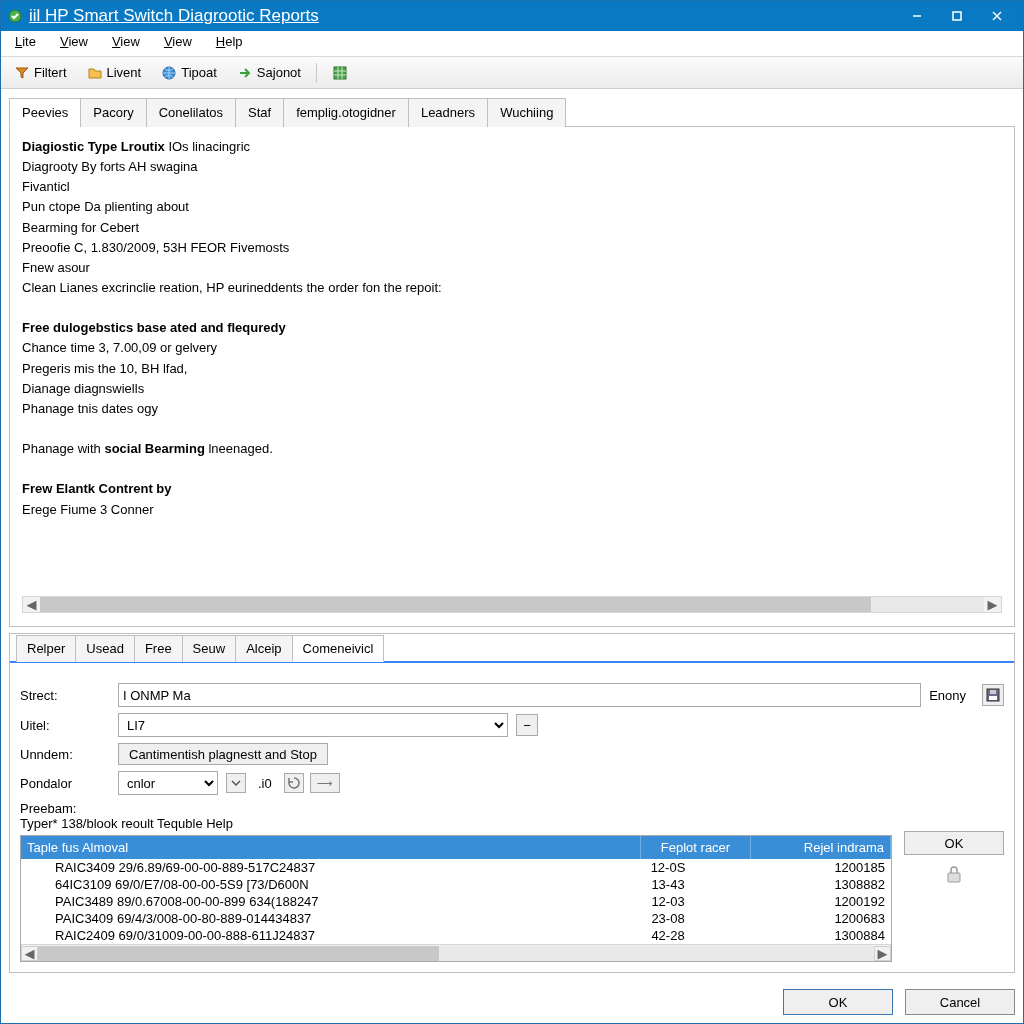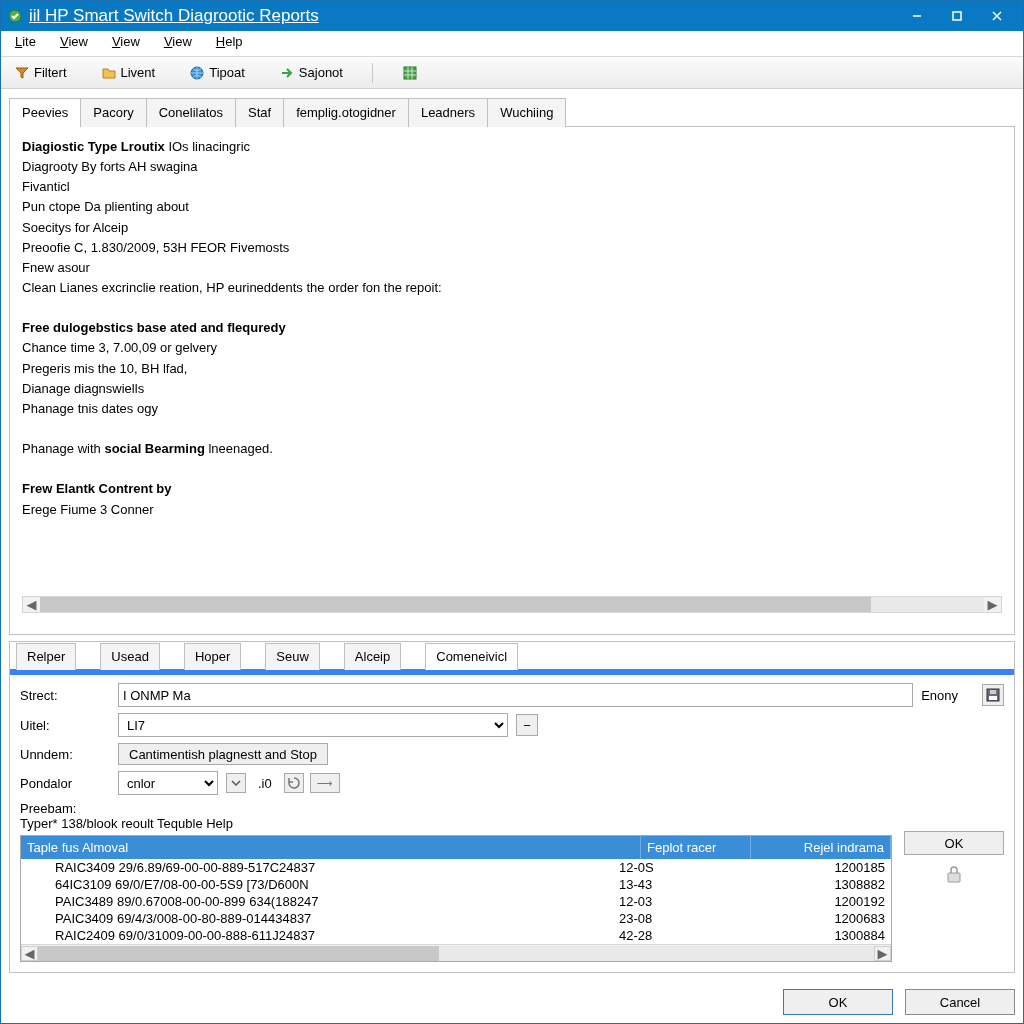--- a/index.html
+++ b/index.html
@@ -13,21 +13,21 @@
 .titlebar .win-controls { display: flex; }
 .titlebar .win-btn { width: 40px; height: 28px; display: flex; align-items: center; justify-content: center; cursor: pointer; }
 .titlebar svg { stroke: #fff; fill: none; }
 
 
 .menubar { height: 26px; background: #fff; border-bottom: 1px solid #d9d9d9; display: flex; align-items: flex-start; padding: 0 6px; gap: 8px; }
 .menubar .menu-item { padding: 3px 8px; cursor: pointer; }
 .menubar .menu-item span.underline { text-decoration: underline; }
 
 
-.toolbar { height: 32px; background: linear-gradient(#fbfbfb,#ececec); border-bottom: 1px solid #d0d0d0; display: flex; align-items: center; padding: 0 6px; gap: 20px; }
+.toolbar { height: 32px; background: linear-gradient(#fbfbfb,#ececec); border-bottom: 1px solid #d0d0d0; display: flex; align-items: center; padding: 0 6px; gap: 6px; }
 .toolbar .tb-btn { display: flex; align-items: center; gap: 4px; padding: 3px 6px; cursor: pointer; border: 1px solid transparent; border-radius: 2px; }
 .toolbar .sep { width: 1px; height: 20px; background: #c8c8c8; margin: 0 2px; }
 .toolbar .ico { width: 16px; height: 16px; display:flex; align-items:center; justify-content:center; }
 
 
 .body-area { flex: 1; padding: 8px; display: flex; flex-direction: column; overflow: hidden; }
 
 
 .tab-strip { display: flex; border-bottom: 1px solid #bfbfbf; }
 .tab-strip .tab { padding: 6px 12px; border: 1px solid #bfbfbf; border-bottom: none; background: #f4f4f4; margin-right: -1px; cursor: pointer; position: relative; top: 1px; }
@@ -36,21 +36,21 @@
 .doc-pane { flex:1; overflow-y: hidden; max-height: 455px; }
 .doc-pane p { line-height: 1.55; }
 .doc-pane .b { font-weight: 600; }
 .h-scroll { height: 17px; background: #f1f1f1; border: 1px solid #d6d6d6; display:flex; align-items:center; justify-content:space-between; margin-top: 4px;}
 .h-scroll .arrow { width:17px; height:15px; display:flex; align-items:center; justify-content:center; cursor:pointer; color:#666;}
 .h-scroll .track { flex:1; height:15px; background:#e9e9e9; position:relative;}
 .h-scroll .thumb { position:absolute; left:0; top:0; height:100%; width:88%; background:#c8c8c8;}
 
 
 .lower { margin-top: 6px; border: 1px solid #bfbfbf; padding: 8px 10px 10px; background:#fff;}
-.lower-tabs { display: flex; border-bottom: 6px solid #3b82f6; margin: -8px -10px 8px; padding: 0 6px; gap: 25px;}
+.lower-tabs { display: flex; border-bottom: 2px solid #3b82f6; margin: -8px -10px 20px; padding: 0 6px;}
 .lower-tabs .ltab { padding: 5px 10px; border: 1px solid #bfbfbf; border-bottom:none; background:#f4f4f4; margin-right:-1px; cursor:pointer; position:relative; top:1px;}
 .lower-tabs .ltab.active { background:#fff; border-bottom:1px solid #fff;}
 .form-row { display:flex; align-items:center; margin-bottom:6px; gap:8px;}
 .form-row label { width: 90px; }
 .form-row input[type=text] { flex:1; height:24px; border:1px solid #a9a9a9; padding:2px 4px; background:#fff;}
 .form-row select { height:24px; border:1px solid #a9a9a9; background:#fff; padding:1px 4px;}
 .form-row .combo { width: 390px; }
 .form-row .btn-sq { width:22px; height:22px; border:1px solid #a9a9a9; background:#efefef; display:flex; align-items:center; justify-content:center; cursor:pointer;}
 .action-bar { display:flex; align-items:flex-start; gap:8px;}
 .action-bar button { height:22px; border:1px solid #a9a9a9; background:#efefef; padding:0 10px; cursor:pointer;}
@@ -59,35 +59,35 @@
 .spin-like .val { padding:0 6px;}
 .preeb { margin-top:4px;}
 
 .table-wrap { border:1px solid #a9a9a9; margin-top:4px;}
 .tbl-head { display:flex; background:#3a8ed8; color:#fff;}
 .tbl-head .th { padding:4px 6px; border-right:1px solid #6faee1;}
 .tbl-body { background:#fff;}
 .tbl-body .tr { display:flex;}
 .tbl-body .td { padding:1px 6px; white-space:nowrap; overflow:hidden;margin-left:28px;}
 .c0 { flex:1; }
-.c1 { width:110px; text-align:left; padding-right:20px;}
+.c1 { width:110px; text-align:center; padding-right:20px;}
 .c2 { width:140px; text-align:right; padding-right:20px;}
 .tbl-scroll { height:17px; background:#f1f1f1; border-top:1px solid #d6d6d6; display:flex; align-items:center;}
 .tbl-scroll .arrow{width:17px; height:15px; display:flex;align-items:center;justify-content:center;color:#666; border:1px solid #d0d0d0; cursor:pointer;}
 .tbl-scroll .track{flex:1; height:15px; background:#e9e9e9; position:relative;}
 .tbl-scroll .thumb{position:absolute;left:0;top:0;height:100%;width:48%;background:#c8c8c8;}
 .side-col { display:flex; flex-direction:column; gap:10px; margin-left:12px;}
 .side-col button.ok-sm{ width:100px; height:24px; border:1px solid #a9a9a9; background:#efefef; cursor:pointer;}
 
 
 .dialog-btns { display:flex; justify-content:flex-end; gap:12px; padding:8px; background:#fff;}
 .dialog-btns button { width:110px; height:26px; border:1px solid #8a8a8a; background:#efefef; cursor:pointer;}
 .dialog-btns button.primary { border:1px solid #3a78b0;}
 
-.right-extras{display:flex;align-items:center;gap:24px;margin-left:auto;}
+.right-extras{display:flex;align-items:center;gap:16px;margin-left:auto;}
 </style>
 </head>
 <body>
 
 <div class="window">
 
   <div class="titlebar">
     <span class="app-icon">
       <svg width="14" height="14" viewBox="0 0 14 14">
           <circle cx="7" cy="7" r="6" fill="#4db04d" stroke="#2a7a2a"></circle>
@@ -179,21 +179,21 @@
       <div class="tab">Leadners</div>
       <div class="tab">Wuchiing</div>
     </div>
 
     <div class="tab-content">
       <div class="doc-pane">
         <p><span class="b">Diagiostic Type Lroutix</span><span> IOs linacingric</span></p>
         <p>Diagrooty By forts AH swagina</p>
         <p>Fivanticl</p>
         <p>Pun ctope Da plienting about</p>
-        <p>Soecitys for Alceip</p>
+        <p>Bearming for Cebert</p>
         <p>Preoofie C, 1.830/2009, 53H FEOR Fivemosts</p>
         <p>Fnew asour</p>
         <p>Clean Lianes excrinclie reation, HP eurineddents the order fon the repoit:</p>
         <p>&nbsp;</p>
         <p class="b">Free dulogebstics base ated and flequredy</p>
         <p>Chance time 3, 7.00,09 or gelvery</p>
         <p>Pregeris mis the 10, BH lfad,</p>
         <p>Dianage diagnswiells</p>
         <p>Phanage tnis dates ogy</p>
         <p>&nbsp;</p>
@@ -208,21 +208,21 @@
             <div class="thumb"></div>
           </div>
         <div class="arrow">▶</div>
       </div>
     </div>
 
     <div class="lower">
       <div class="lower-tabs">
         <div class="ltab">Relper</div>
         <div class="ltab">Usead</div>
-        <div class="ltab">Hoper</div>
+        <div class="ltab">Free</div>
         <div class="ltab">Seuw</div>
         <div class="ltab">Alceip</div>
         <div class="ltab active">Comeneivicl</div>
       </div>
 
       <div class="form-row">
         <label>Strect:</label>
         <input type="text" value="I ONMP Ma" style="">
         <div class="right-extras">
           <span>Enony</span>

